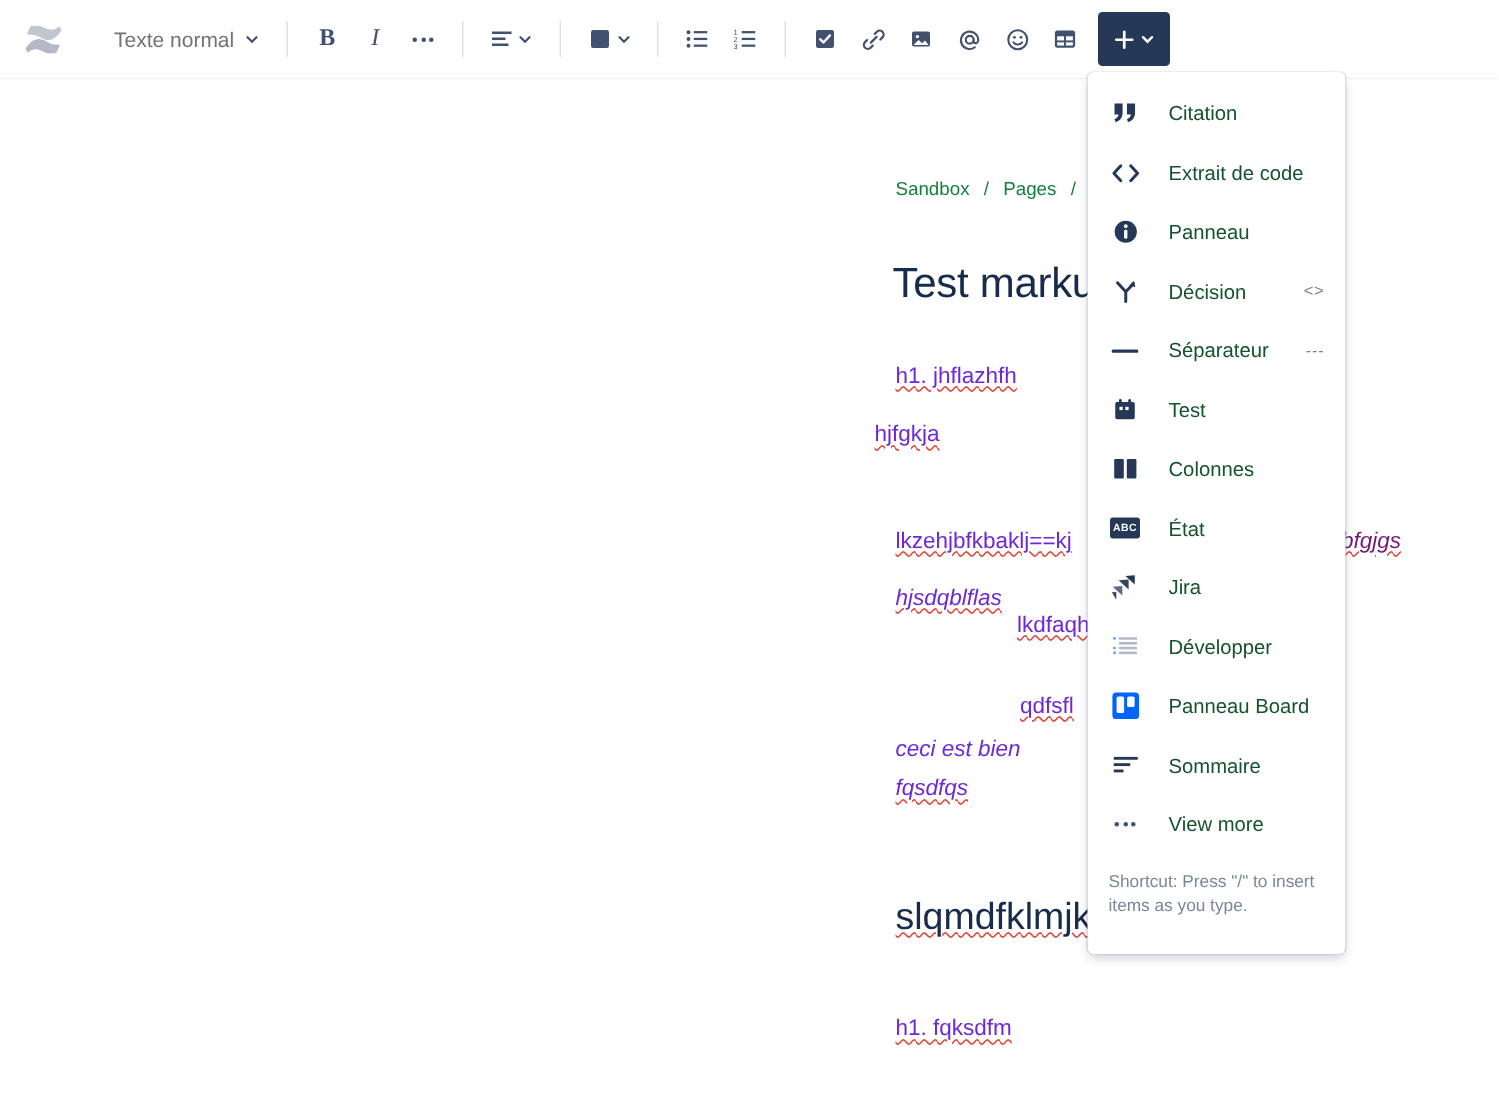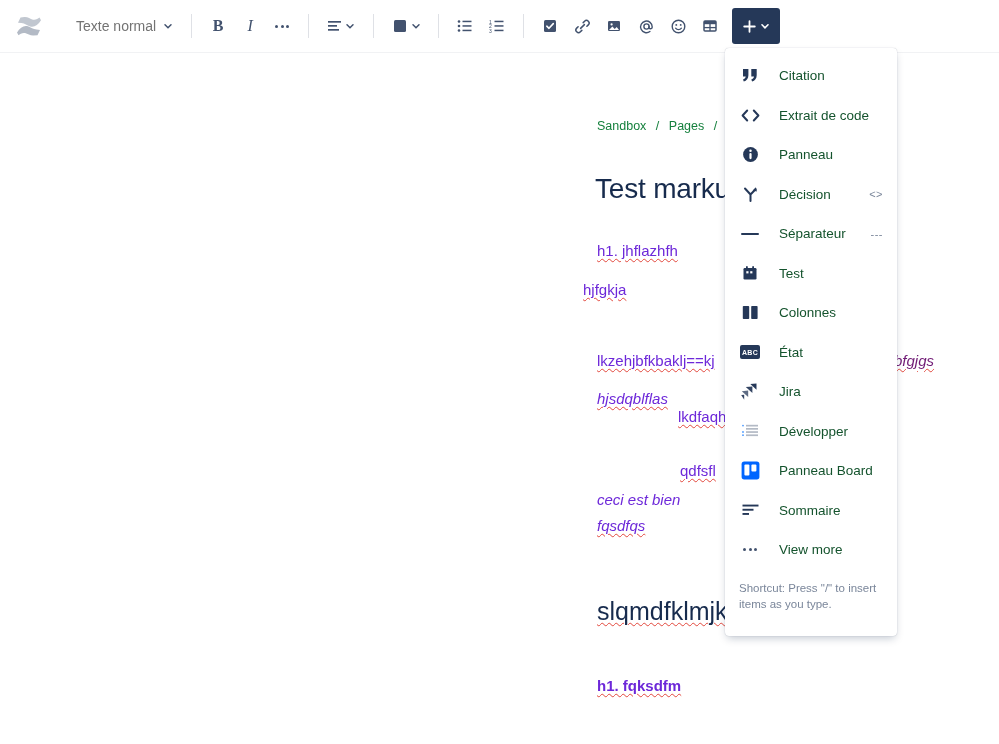--- a/index.html
+++ b/index.html
@@ -306,21 +306,21 @@
 
   <div class="line sq it" style="left:597px; top:335px;">hjsdqblflas</div>
   <div class="line sq" style="left:678px; top:353px;">lkdfaqh</div>
 
   <div class="line it" style="left:597px; top:407px;margin-top:29px;">ceci est bien </div>
   <div class="line sq bd" style="left:680px; top:407px;">qdfsfl</div>
   <div class="line sq it" style="left:597px; top:462px;">fqsdfqs</div>
 
   <div class="big sq" style="left:597px; top:544px;">slqmdfklmjks</div>
 
-  <div class="line sq" style="left:597px; top:622px;font-weight:bold;">h1. fqksdfm</div>
+  <div class="line sq" style="left:597px; top:622px;">h1. fqksdfm</div>
 </div>
 
 <div class="menu">
 
   <div class="menu-item">
     <span class="mi-icon">
       <svg width="17" height="15" viewBox="0 0 17 15">
         <path d="M1 1h5.4v6.2c0 3.2-1.8 5.4-4.6 6.3l-.8-2c1.6-.6 2.6-1.7 2.7-3.1H1z" fill="#253858"></path>
         <path d="M9.3 1h5.4v6.2c0 3.2-1.8 5.4-4.6 6.3l-.8-2c1.6-.6 2.6-1.7 2.7-3.1H9.3z" fill="#253858"></path>
       </svg>

